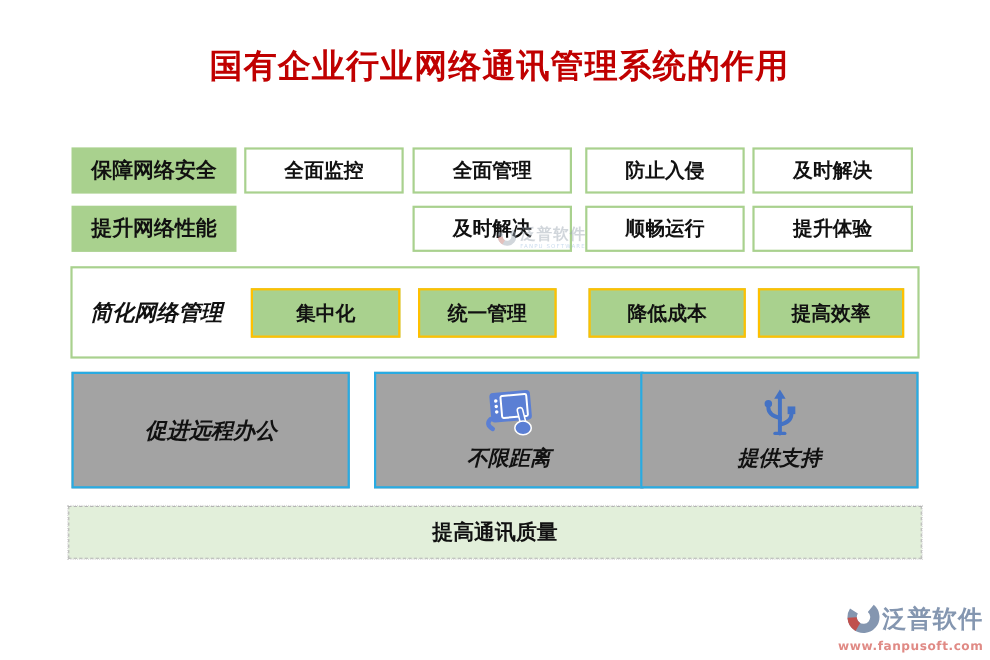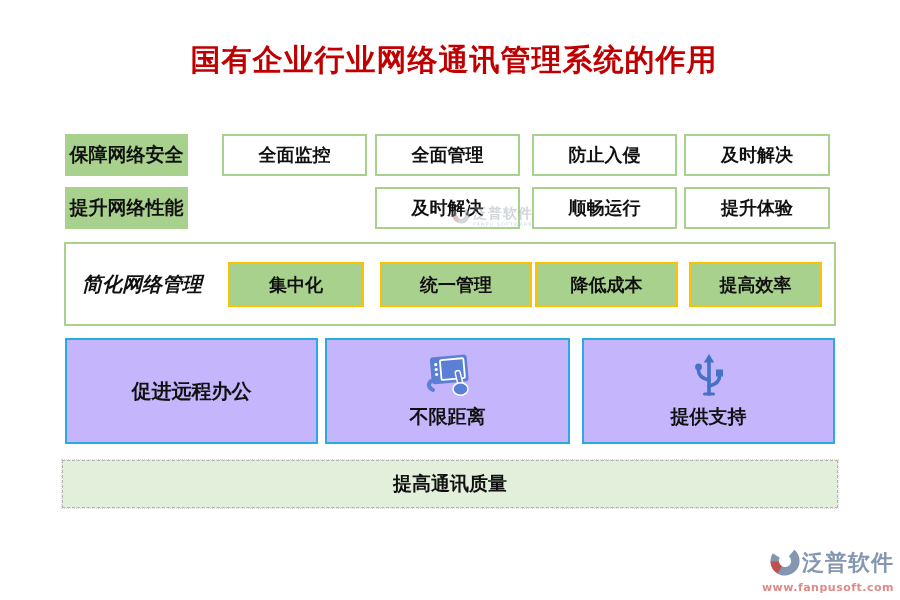--- a/index.html
+++ b/index.html
@@ -13,21 +13,21 @@
   }
   .title {
     position: absolute; left: 4px; top: 40px; width: 100%;
     text-align: center;
     font-size: 30px; font-weight: 800;
     letter-spacing: 1px;
     color: var(--title-red, #c00000);
   }
   
   .benefit-label {
-    position: absolute; left: 65px; width: 123px; height: 42px;
+    position: absolute; left: 65px; width: 150px; height: 42px;
     background: var(--green, #a9d18e);
     display: flex; align-items: center; justify-content: center;
     font-size: 19px; font-weight: 700; color: #111;
   }
   .benefit-item {
     position: absolute; height: 42px; width: 145px;
     background: #fff;
     border: 2px solid var(--green-border, #a9d18e);
     display: flex; align-items: center; justify-content: center;
     font-size: 18px; font-weight: 700; color: #111;
@@ -47,33 +47,34 @@
     font-size: 20px; font-weight: 800; color: #111; font-style: italic;
   }
   .manage-chip {
     position: absolute; top: 18px; height: 45px;
     background: var(--green, #a9d18e);
     border: 2px solid var(--orange, #ffc000);
     display: flex; align-items: center; justify-content: center;
     font-size: 18px; font-weight: 700; color: #111;
   }
   .m1 { left: 162px; width: 136px; }
-  .m2 { left: 314px; width: 152px; }
+  .m2 { left: 314px; width: 126px; }
   .m3 { left: 469px; width: 143px; }
   .m4 { left: 623px; width: 133px; }
   
   .feature-card {
     position: absolute; top: 338px; height: 106px;
-    background: #c4b5fd;
+    background: #a3a3a3;
     border: 2px solid var(--blue, #29abe2);
     display: flex; flex-direction: column; align-items: center; justify-content: center;
     gap: 6px;
+    font-style: italic;
   }
   .f1 { left: 65px;  width: 253px; }
-  .f2 { left: 325px; width: 245px; }
+  .f2 { left: 340px; width: 245px; }
   .f3 { left: 582px; width: 253px; }
   .feature-label { font-size: 19px; font-weight: 700; color: #111; }
   .feature-icon { height: 46px; display: flex; align-items: center; justify-content: center; }
   .f1 .feature-label { font-size: 20px; }
   
   .bottom-bar {
     position: absolute; left: 62px; top: 460px; width: 776px; height: 48px;
     background: var(--bar, #e2efda);
     border: 1px dashed #b3b3b3;
     outline: 1px dotted #d9d9d9;

